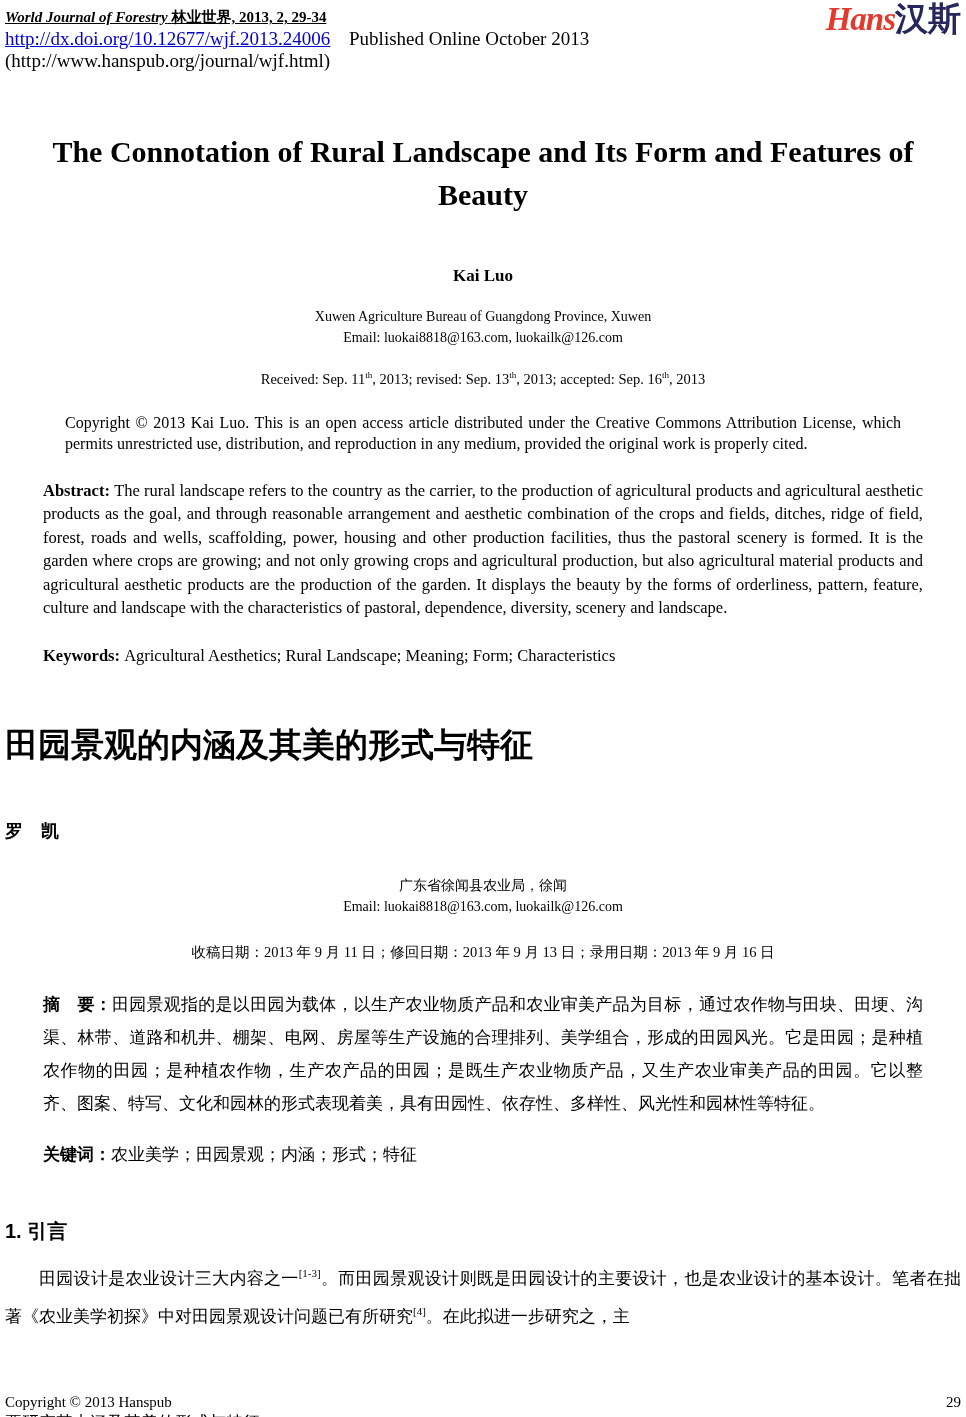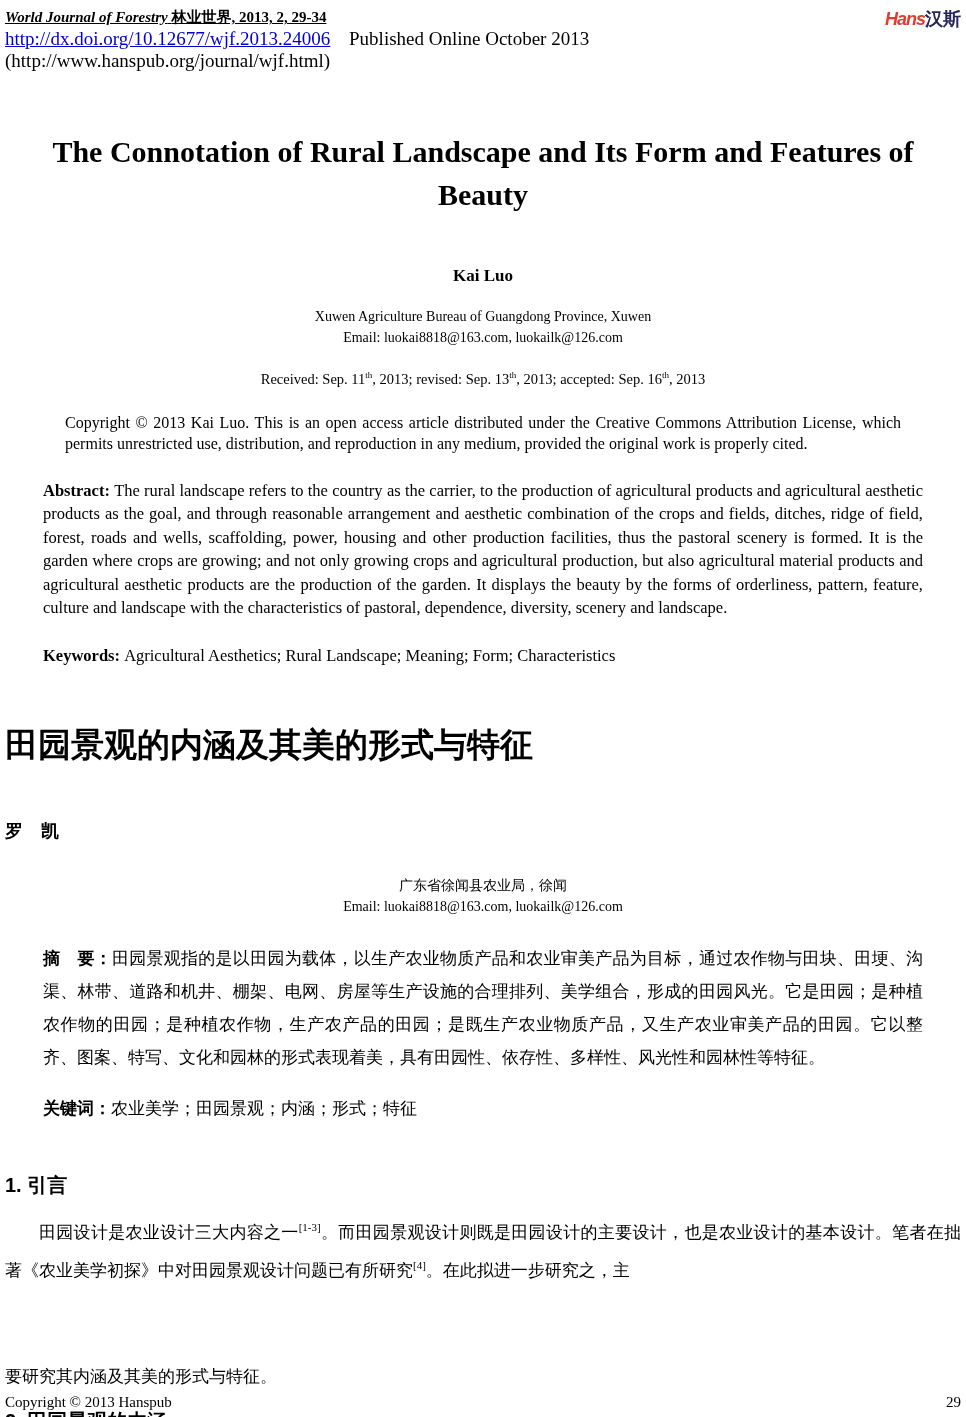--- a/index.html
+++ b/index.html
@@ -12,21 +12,21 @@
   .page { padding:6px 5px 0 5px; box-sizing:border-box; }
 
   
   .header-row { display:flex; justify-content:space-between; align-items:flex-start; }
   .journal-line1 { font-size:15px; line-height:22px;text-decoration:underline; }
   .journal-en { font-weight:bold; font-style:italic; }
   .journal-meta { font-weight:bold; }
   .journal-line2 { font-size:19px; line-height:22px; }
   a.doi { color:#0000cc; text-decoration:underline; cursor:pointer; }
   .published { margin-left:14px; }
-  .logo { font-size:18px; line-height:26px; white-space:nowrap; font-family:Liberation Sans, sans-serif; }
+  .logo { font-size:33px; line-height:26px; white-space:nowrap; font-family:Liberation Serif, serif; }
   .logo-en { color:#e23a2c; font-weight:bold; font-style:italic; letter-spacing:-1px; }
   .logo-cn { color:#26265c; font-weight:bold; }
 
   
   .title { text-align:center; font-size:30px; font-weight:bold; line-height:43px; margin:58px auto 0; max-width:880px; }
   .author-en { text-align:center; font-size:17px; font-weight:bold; margin-top:50px; }
   .affil-en { text-align:center; font-size:14px; margin-top:21px; line-height:19px; }
   .email-en { text-align:center; font-size:14px; margin-top:2px; line-height:19px; }
   .received { text-align:center; font-size:14.5px; margin-top:23px; }
   sup { font-size:9px; }
@@ -101,20 +101,21 @@
     <span class="label-bold">Keywords: </span><span>Agricultural Aesthetics; Rural Landscape; Meaning; Form; Characteristics</span>
   </div>
 
   <div class="cn-title">田园景观的内涵及其美的形式与特征</div>
 
   <div class="cn-author">罗　凯</div>
 
   <div class="cn-affil">广东省徐闻县农业局，徐闻</div>
   <div class="cn-email">Email: luokai8818@163.com, luokailk@126.com</div>
 
+  <div class="cn-dates">收稿日期：2013 年 9 月 11 日；修回日期：2013 年 9 月 13 日；录用日期：2013 年 9 月 16 日</div>
 
   <div class="cn-abstract">
     <span class="cn-label">摘　要：</span><span>田园景观指的是以田园为载体，以生产农业物质产品和农业审美产品为目标，通过农作物与田块、田埂、沟渠、林带、道路和机井、棚架、电网、房屋等生产设施的合理排列、美学组合，形成的田园风光。它是田园；是种植农作物的田园；是种植农作物，生产农产品的田园；是既生产农业物质产品，又生产农业审美产品的田园。它以整齐、图案、特写、文化和园林的形式表现着美，具有田园性、依存性、多样性、风光性和园林性等特征。</span>
   </div>
 
   <div class="cn-keywords">
     <span class="cn-label">关键词：</span><span>农业美学；田园景观；内涵；形式；特征</span>
   </div>
 
   <div class="columns">

